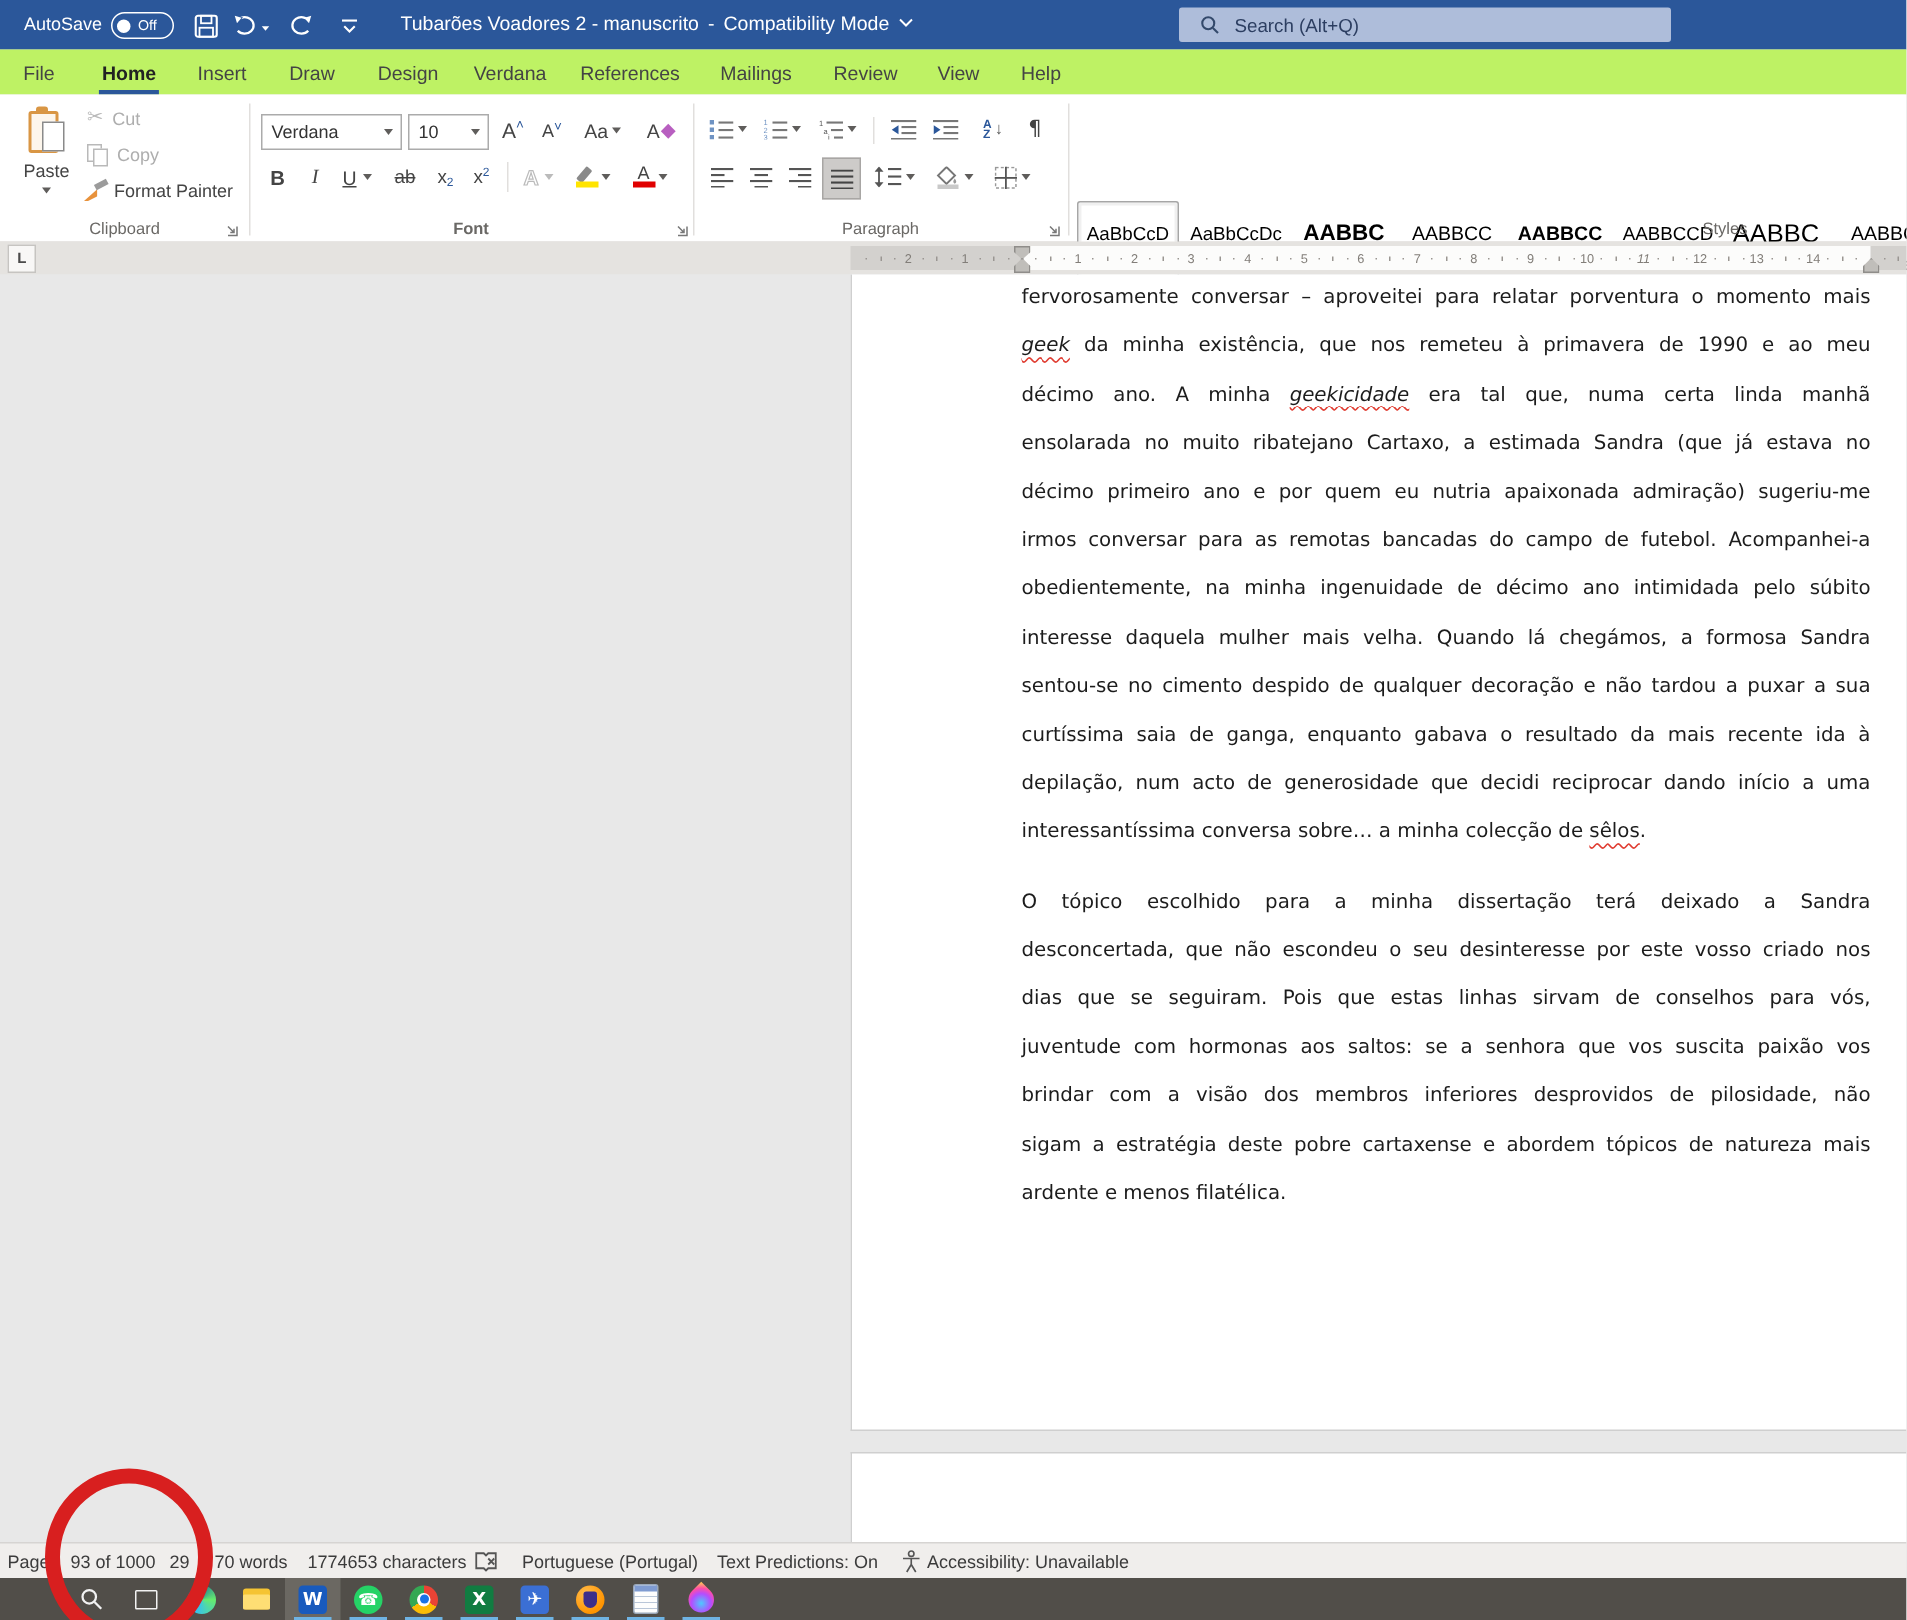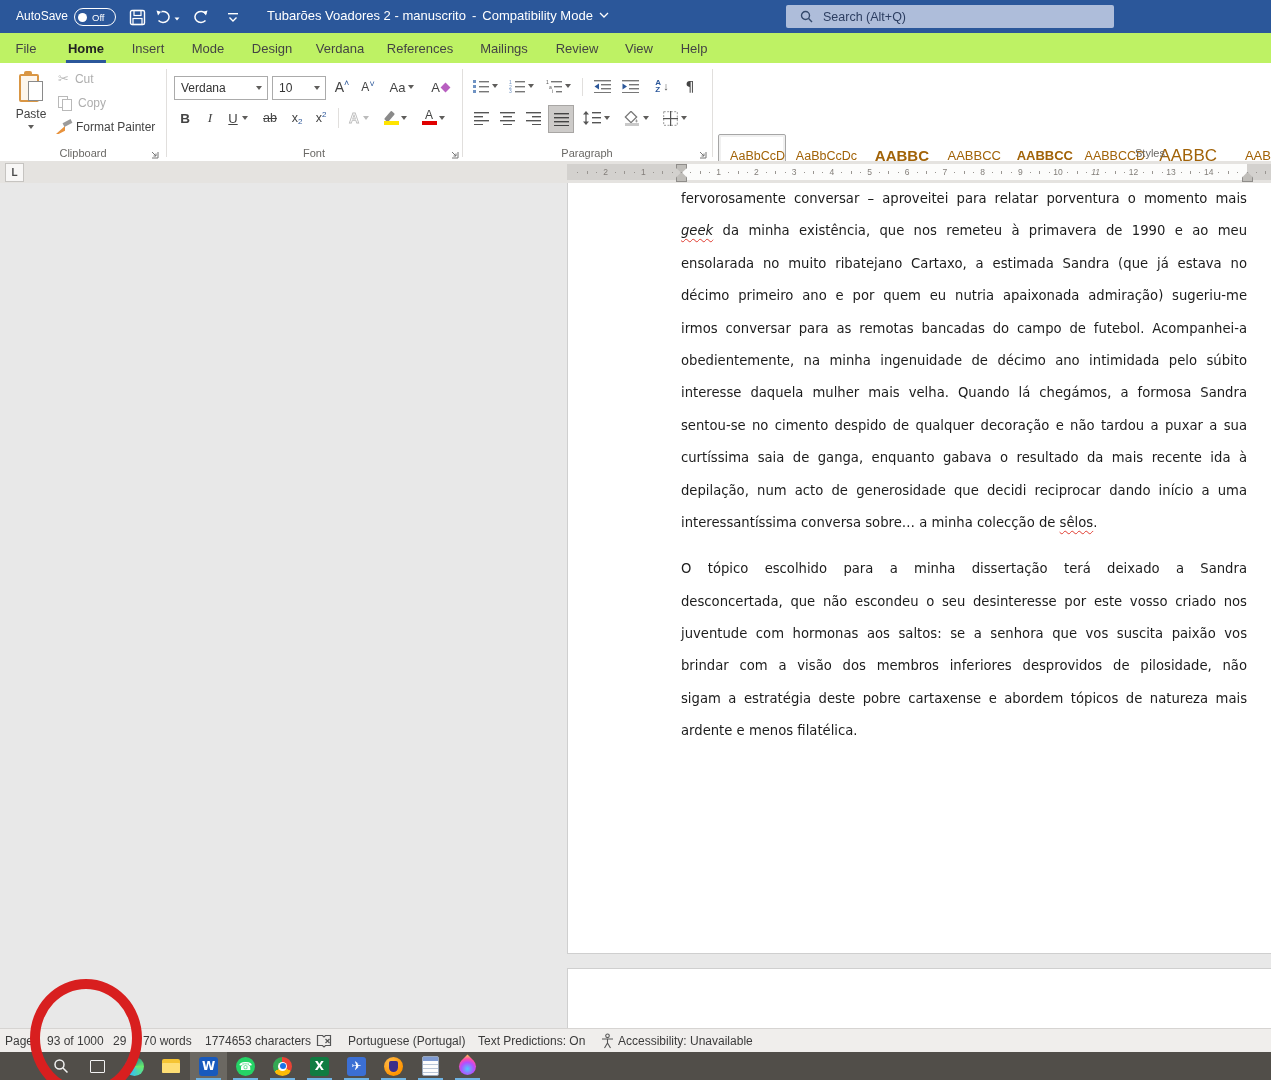--- a/index.html
+++ b/index.html
@@ -55,21 +55,21 @@
   .pen{position:absolute;left:6px;top:3px;width:5px;height:11px;background:#8a8a8a;transform:rotate(40deg);border-radius:1px;}
   .eraser{display:inline-block;width:7px;height:7px;background:#b85fc0;transform:rotate(45deg);margin-left:2px;}
   .blue{color:#2b579a;}
 
   
   .active-btn{background:#cdcbc9;border:1px solid #a8a6a4;}
 
   
   .chip{position:absolute;top:71px;width:66px;height:58px;border:1px solid transparent;border-radius:2px;text-align:center;}
   .chip.sel{border:1px solid #a6a6a6;background:#fff;box-shadow:0 0 0 2px #f0f0f0 inset;}
-  .chip .pv{margin-top:10px;height:22px;line-height:22px;color:#a16207;white-space:nowrap;overflow:hidden;text-align:right;}
+  .chip .pv{margin-top:10px;height:22px;line-height:22px;color:#000000;white-space:nowrap;overflow:hidden;}
   .chip .lb{font-size:11.5px;color:#4c4a48;margin-top:4px;white-space:nowrap;}
   .pv0{font-size:12.5px;} .pv1{font-size:12.5px;}
   .pv2{font-size:15px;font-weight:bold;} .pv3{font-size:13px;color:#4a4a4a;}
   .pv4{font-size:13px;font-weight:bold;} .pv5{font-size:12.5px;}
   .pv6{font-size:17px;} .pv7{font-size:13px;color:#555;}
 
   
   .rulerrow{position:absolute;left:0;top:161px;width:1271px;height:22px;background:#e5e3e0;}
   .tabsel{position:absolute;left:5px;top:2px;width:17px;height:17px;background:#f8f7f6;border:1px solid #c6c4c1;
           font-size:10px;font-weight:bold;color:#4a4a4a;display:flex;align-items:center;justify-content:center;}
@@ -182,21 +182,21 @@
       <line x1="8.6" y1="8.6" x2="12" y2="12" stroke="#33496b" stroke-width="1.4"></line>
     </svg>
     <span>Search (Alt+Q)</span>
   </div>
 </div>
 
 <div class="tabsrow">
   <span class="tab" style="left:26px">File</span>
   <span class="tab active" style="left:86px">Home</span>
   <span class="tab" style="left:148px">Insert</span>
-  <span class="tab" style="left:208px">Mode</span>
+  <span class="tab" style="left:208px">Draw</span>
   <span class="tab" style="left:272px">Design</span>
   <span class="tab" style="left:340px">Verdana</span>
   <span class="tab" style="left:420px">References</span>
   <span class="tab" style="left:504px">Mailings</span>
   <span class="tab" style="left:577px">Review</span>
   <span class="tab" style="left:639px">View</span>
   <span class="tab" style="left:694px">Help</span>
 </div>
 
 <div class="ribbon">
@@ -290,21 +290,21 @@
     <span style="position:relative;width:20px;height:20px;display:inline-block;">
         <i class="pen"></i>
         <i class="yelbar"></i>
       </span>
     <span class="caret"></span>
   </div>
   <div class="rbtn" style="left:416px;top:43px;width:32px;height:24px;">
     <span style="position:relative;width:20px;height:20px;display:inline-block;text-align:center;"><span style="font-size:12px;">A</span><i class="redbar"></i></span>
     <span class="caret"></span>
   </div>
-  <span class="grp-label" style="left:314px;">Font</span>
+  <span class="grp-label" style="left:314px;font-weight:bold;">Font</span>
   <div class="launcher" style="left:449px;top:83px;">
     <svg width="11" height="11" viewBox="0 0 11 11">
         <path d="M3 9 h6 v-6 M3 3 l4 4 M7 4.5 v2.5 h-2.5" fill="none" stroke="#777" stroke-width="1"></path>
       </svg>
   </div>
   <div class="sepv" style="left:462px;"></div>
 
   <div class="rbtn" style="left:470px;top:11px;width:30px;height:24px;">
     <svg width="16" height="14" viewBox="0 0 16 14">
       <rect x="0" y="1" width="3" height="3" fill="#6f93c3"></rect>
@@ -550,33 +550,35 @@
       <i class="rtick" style="left: 698.35px;"></i>
     </div>
 </div>
 
 <div class="docarea">
   <div class="page1">
     <div id="doc-text">
         <div class="para">
           <div class="line"><span>fervorosamente conversar – aproveitei para relatar porventura o momento mais</span></div>
           <div class="line"><span class="seg-i seg-w">geek</span><span> da minha existência, que nos remeteu à primavera de 1990 e ao meu</span></div>
+          <div class="line"><span>décimo ano. A minha </span><span class="seg-i seg-w">geekicidade</span><span> era tal que, numa certa linda manhã</span></div>
           <div class="line"><span>ensolarada no muito ribatejano Cartaxo, a estimada Sandra (que já estava no</span></div>
           <div class="line"><span>décimo primeiro ano e por quem eu nutria apaixonada admiração) sugeriu-me</span></div>
           <div class="line"><span>irmos conversar para as remotas bancadas do campo de futebol. Acompanhei-a</span></div>
           <div class="line"><span>obedientemente, na minha ingenuidade de décimo ano intimidada pelo súbito</span></div>
           <div class="line"><span>interesse daquela mulher mais velha. Quando lá chegámos, a formosa Sandra</span></div>
           <div class="line"><span>sentou-se no cimento despido de qualquer decoração e não tardou a puxar a sua</span></div>
           <div class="line"><span>curtíssima saia de ganga, enquanto gabava o resultado da mais recente ida à</span></div>
           <div class="line"><span>depilação, num acto de generosidade que decidi reciprocar dando início a uma</span></div>
           <div class="line last"><span>interessantíssima conversa sobre…  a minha colecção de </span><span class="seg-w">sêlos</span><span>.</span></div>
         </div>
         <div class="para">
           <div class="line"><span>O tópico escolhido para a minha dissertação terá deixado a Sandra</span></div>
           <div class="line"><span>desconcertada, que não escondeu o seu desinteresse por este vosso criado nos</span></div>
+          <div class="line"><span>dias que se seguiram. Pois que estas linhas sirvam de conselhos para vós,</span></div>
           <div class="line"><span>juventude com hormonas aos saltos: se a senhora que vos suscita paixão vos</span></div>
           <div class="line"><span>brindar com a visão dos membros inferiores desprovidos de pilosidade, não</span></div>
           <div class="line"><span>sigam a estratégia deste pobre cartaxense e abordem tópicos de natureza mais</span></div>
           <div class="line last"><span>ardente e menos filatélica.</span></div>
         </div>
       </div>
   </div>
   <div class="page2"></div>
 </div>
 

